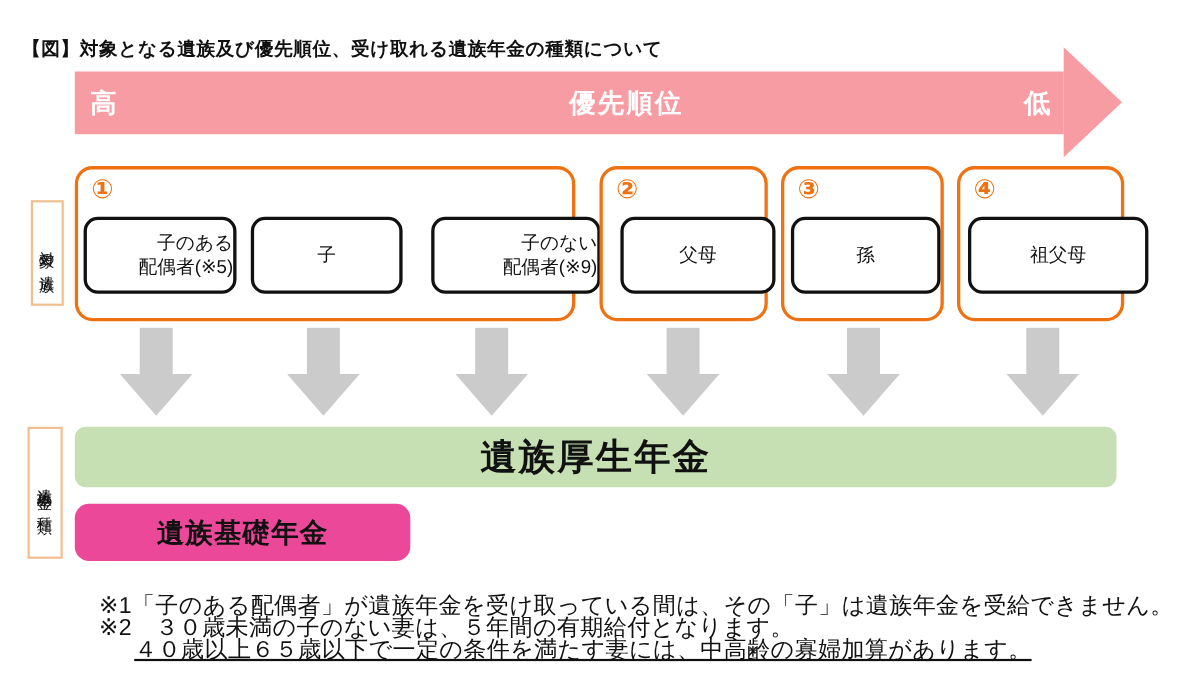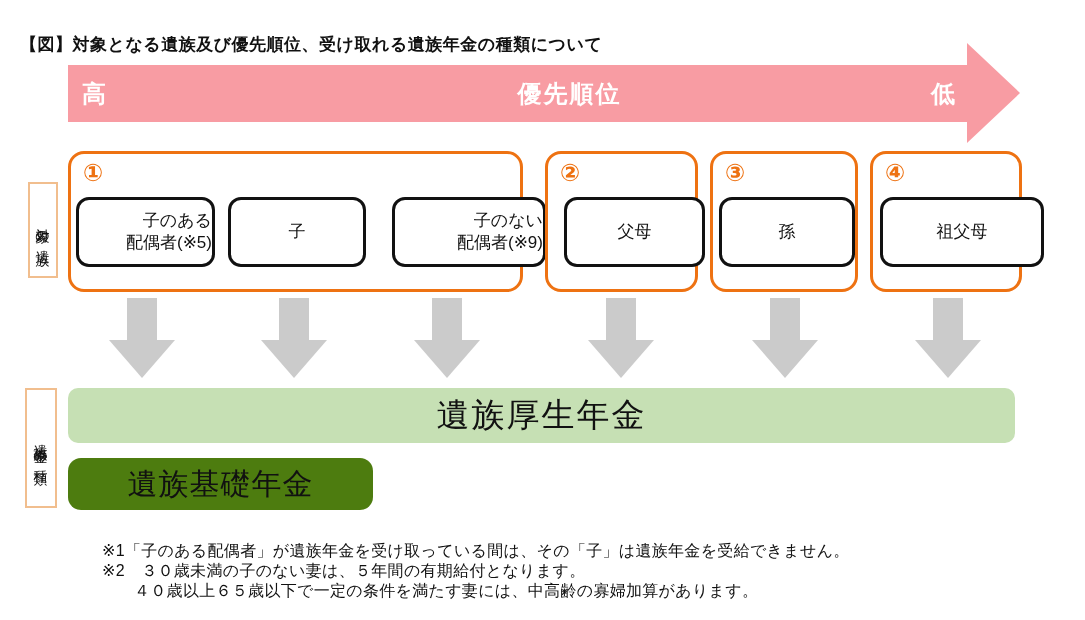--- a/index.html
+++ b/index.html
@@ -117,49 +117,48 @@
     border-left: 33px solid transparent;
     border-right: 33px solid transparent;
     border-top: 38px solid #CBCBCB;
   }
   
   .bar {
     position: absolute;
     display: flex;
     align-items: center;
     justify-content: center;
-    font-weight: normal;
+    font-weight: bold;
     color: #111;
   }
   .bar-kosei {
     left: 68px; top: 388px;
     width: 947px; height: 55px;
     background: #C6E0B4;
     border-radius: 10px;
     font-size: 33px;
     letter-spacing: 2px;
   }
   .bar-kiso {
     left: 68px; top: 458px;
     width: 305px; height: 52px;
-    background: #4d7c0f;
+    background: #ec4899;
     border-radius: 13px;
-    font-size: 30px;
+    font-size: 25px;
     letter-spacing: 1px;
   }
   
   .footnotes {
     position: absolute;
     left: 90px; top: 541px;
-    font-size: 16px;
+    font-size: 21px;
     line-height: 20px;
     letter-spacing: 0.3px;
-    margin-left: 12px;
-  }
-  .footnote.indent { padding-left: 32px; }
+  }
+  .footnote.indent { padding-left: 32px; text-decoration: underline; }
 </style>
 </head>
 <body>
 
 <div class="stage">
 
   <div class="title">【図】対象となる遺族及び優先順位、受け取れる遺族年金の種類について</div>
 
   <div class="banner-body">
     <span class="lbl lbl-high">高</span>

